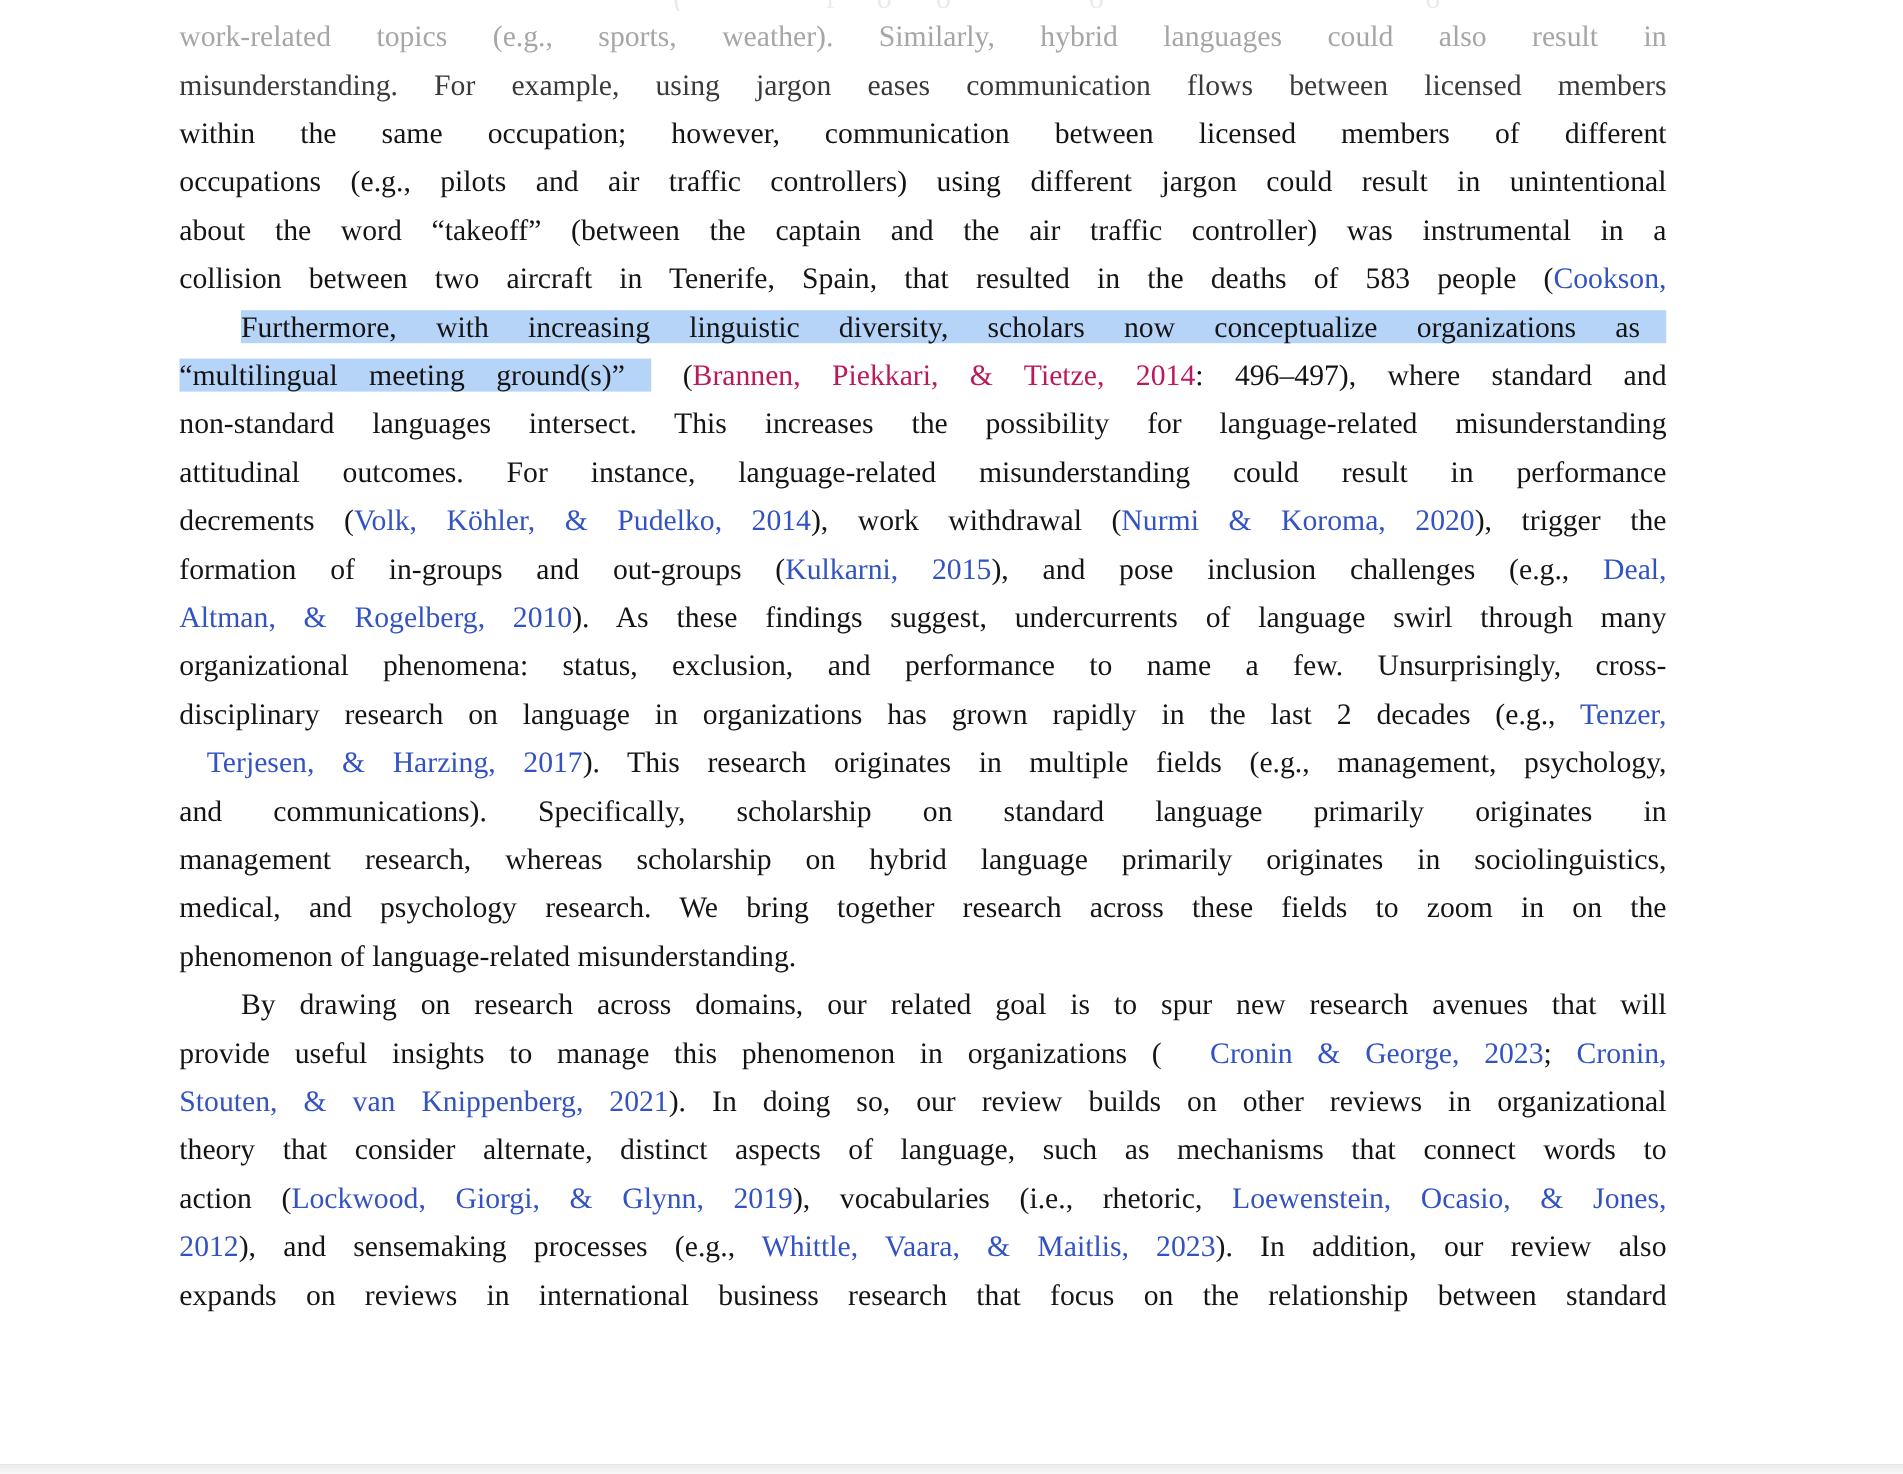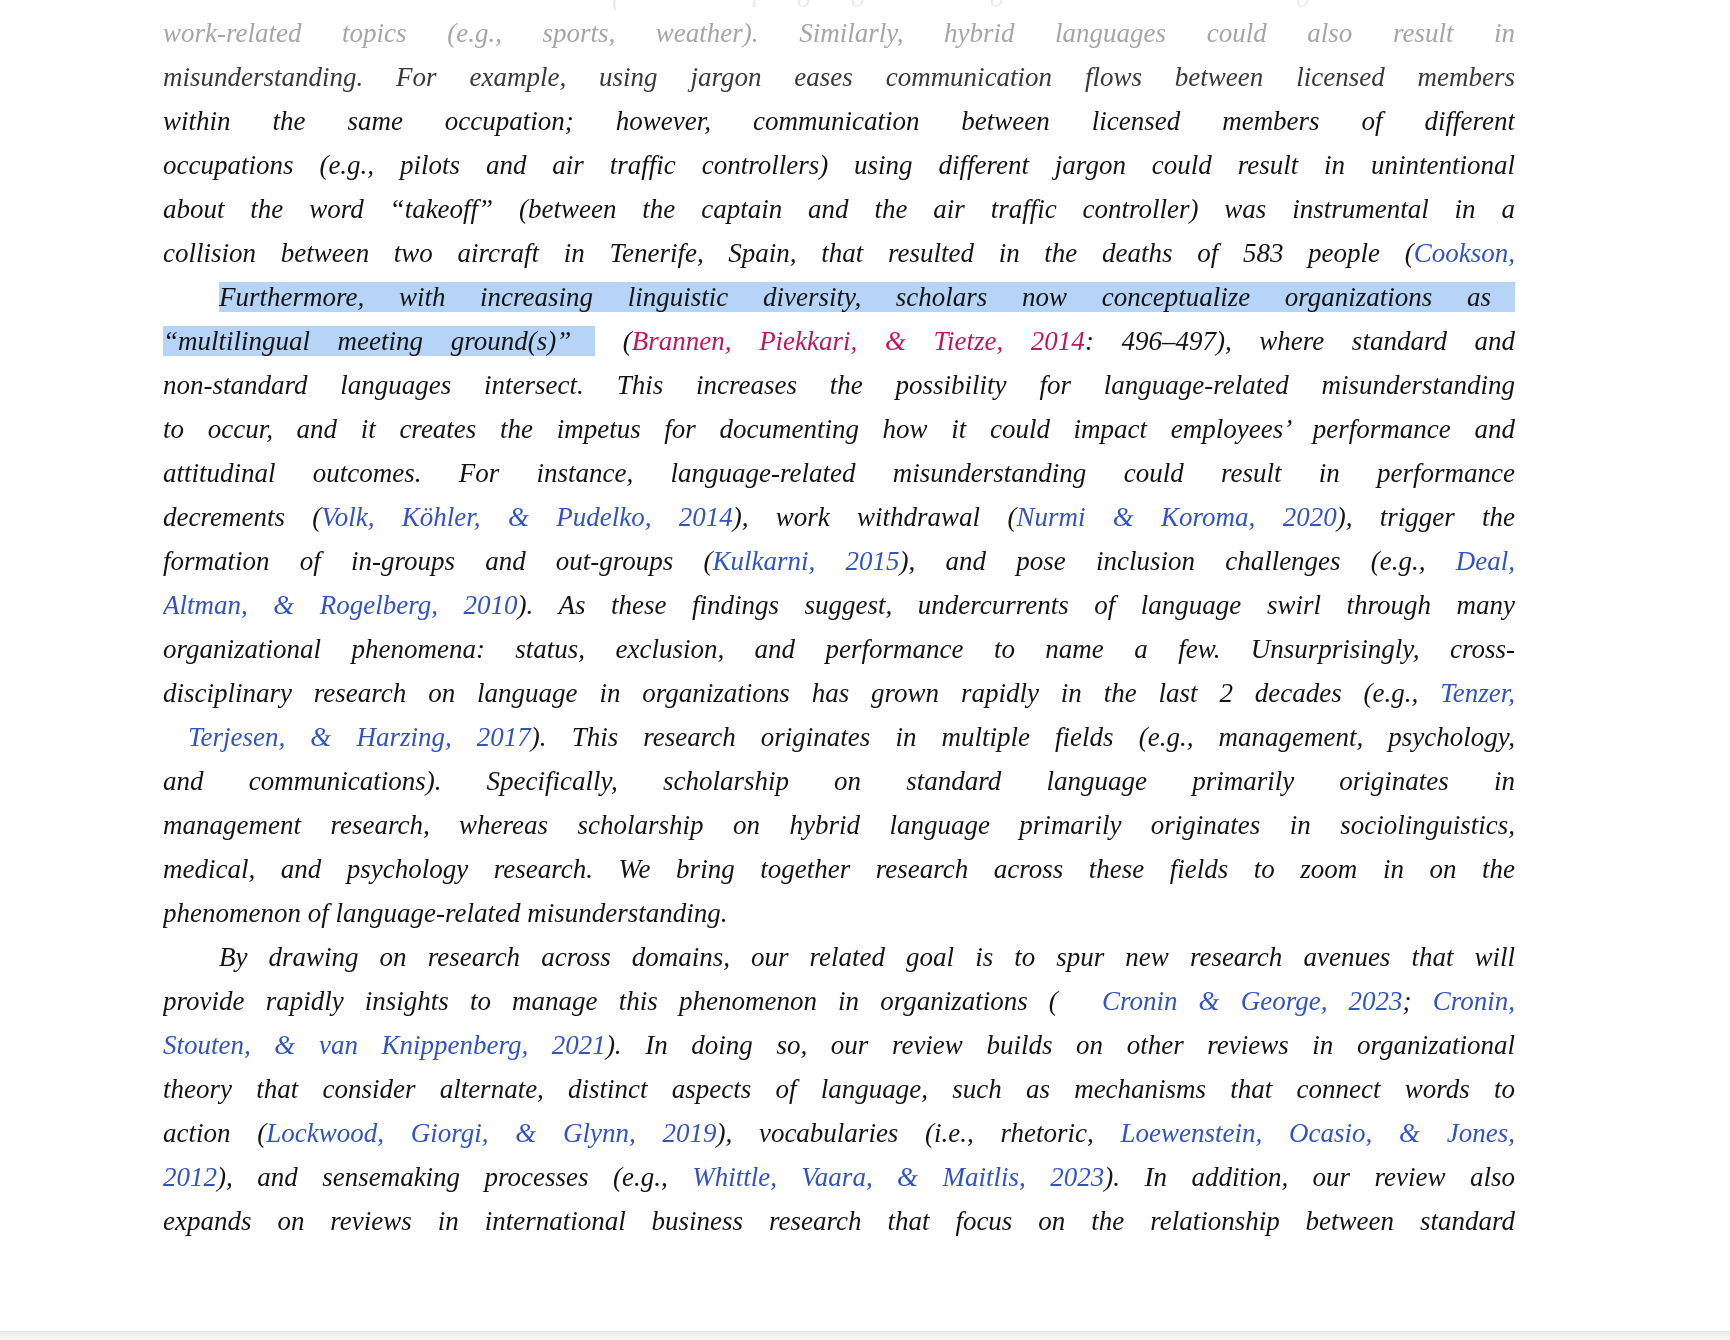--- a/index.html
+++ b/index.html
@@ -2,21 +2,21 @@
 <html><head>
 <meta charset="utf-8">
 <style>
   html, body {
     margin: 0; padding: 0;
     width: 1730px; height: 1340px;
     background: #ffffff;
     overflow: hidden;
     font-family: "Liberation Serif", "DejaVu Serif", serif;
   }
-  .page { position: relative; width: 1730px; height: 1340px; background: #ffffff; font-style: italic; }
+  .page { position: relative; width: 1730px; height: 1340px; background: #ffffff; }
 
   
   .topfrag {
     position: absolute; left: 0; top: 0; width: 1730px; height: 10px;
     overflow: hidden;
   }
   .topfrag span {
     position: absolute; top: -24px;
     font-size: 27px; line-height: 44px;
   }
@@ -57,34 +57,33 @@
   <div class="doc">
       <div class="ln fade" style="color: rgb(166, 166, 166);"><span>work-related topics (e.g., sports, weather). Similarly, hybrid languages could also result in</span></div>
       <div class="ln" style="color: rgb(58, 58, 58);"><span>misunderstanding. For example, using jargon eases communication flows between licensed members</span></div>
       <div class="ln"><span>within the same occupation; however, communication between licensed members of different</span></div>
       <div class="ln"><span>occupations (e.g., pilots and air traffic controllers) using different jargon could result in unintentional</span></div>
       <div class="ln"><span>about the word “takeoff” (between the captain and the air traffic controller) was instrumental in a</span></div>
       <div class="ln"><span>collision between two aircraft in Tenerife, Spain, that resulted in the deaths of 583 people (</span><span class="link" style="color: rgb(51, 83, 195);">Cookson,</span></div>
       <div class="ln ind"><span class="hl hlpad" style="background: rgb(182, 211, 248);">Furthermore, with increasing linguistic diversity, scholars now conceptualize organizations as</span></div>
       <div class="ln"><span class="hl hlpad" style="background: rgb(182, 211, 248);">“multilingual meeting ground(s)”</span><span> (</span><span class="link" style="color: #be185d;">Brannen, Piekkari, &amp; Tietze, 2014</span><span>: 496–497), where standard and</span></div>
       <div class="ln"><span>non-standard languages intersect. This increases the possibility for language-related misunderstanding</span></div>
-      <div class="ln"><span>to occur, and it creates the impetus for documenting how it could impact employees’ performance and</span></div>
       <div class="ln"><span>attitudinal outcomes. For instance, language-related misunderstanding could result in performance</span></div>
       <div class="ln"><span>decrements (</span><span class="link" style="color: rgb(51, 83, 195);">Volk, Köhler, &amp; Pudelko, 2014</span><span>), work withdrawal (</span><span class="link" style="color: rgb(51, 83, 195);">Nurmi &amp; Koroma, 2020</span><span>), trigger the</span></div>
       <div class="ln"><span>formation of in-groups and out-groups (</span><span class="link" style="color: rgb(51, 83, 195);">Kulkarni, 2015</span><span>), and pose inclusion challenges (e.g., </span><span class="link" style="color: rgb(51, 83, 195);">Deal,</span></div>
       <div class="ln"><span class="link" style="color: rgb(51, 83, 195);">Altman, &amp; Rogelberg, 2010</span><span>). As these findings suggest, undercurrents of language swirl through many</span></div>
       <div class="ln"><span>organizational phenomena: status, exclusion, and performance to name a few. Unsurprisingly, cross-</span></div>
       <div class="ln"><span>disciplinary research on language in organizations has grown rapidly in the last 2 decades (e.g., </span><span class="link" style="color: rgb(51, 83, 195);">Tenzer,</span></div>
       <div class="ln"><span class="link" style="color: rgb(51, 83, 195); margin-left: 25px;">Terjesen, &amp; Harzing, 2017</span><span>). This research originates in multiple fields (e.g., management, psychology,</span></div>
       <div class="ln"><span>and communications). Specifically, scholarship on standard language primarily originates in</span></div>
       <div class="ln"><span>management research, whereas scholarship on hybrid language primarily originates in sociolinguistics,</span></div>
       <div class="ln"><span>medical, and psychology research. We bring together research across these fields to zoom in on the</span></div>
       <div class="ln end"><span>phenomenon of language-related misunderstanding.</span></div>
       <div class="ln ind"><span>By drawing on research across domains, our related goal is to spur new research avenues that will</span></div>
-      <div class="ln"><span>provide rapidly insights to manage this phenomenon in organizations (</span><span class="link" style="color: rgb(51, 83, 195); margin-left: 44px;">Cronin &amp; George, 2023</span><span>; </span><span class="link" style="color: rgb(51, 83, 195);">Cronin,</span></div>
+      <div class="ln"><span>provide useful insights to manage this phenomenon in organizations (</span><span class="link" style="color: rgb(51, 83, 195); margin-left: 44px;">Cronin &amp; George, 2023</span><span>; </span><span class="link" style="color: rgb(51, 83, 195);">Cronin,</span></div>
       <div class="ln"><span class="link" style="color: rgb(51, 83, 195);">Stouten, &amp; van Knippenberg, 2021</span><span>). In doing so, our review builds on other reviews in organizational</span></div>
       <div class="ln"><span>theory that consider alternate, distinct aspects of language, such as mechanisms that connect words to</span></div>
       <div class="ln"><span>action (</span><span class="link" style="color: rgb(51, 83, 195);">Lockwood, Giorgi, &amp; Glynn, 2019</span><span>), vocabularies (i.e., rhetoric, </span><span class="link" style="color: rgb(51, 83, 195);">Loewenstein, Ocasio, &amp; Jones,</span></div>
       <div class="ln"><span class="link" style="color: rgb(51, 83, 195);">2012</span><span>), and sensemaking processes (e.g., </span><span class="link" style="color: rgb(51, 83, 195);">Whittle, Vaara, &amp; Maitlis, 2023</span><span>). In addition, our review also</span></div>
       <div class="ln"><span>expands on reviews in international business research that focus on the relationship between standard</span></div>
     </div>
   <div class="bottom-strip"></div>
 </div>
 
 </body></html>

